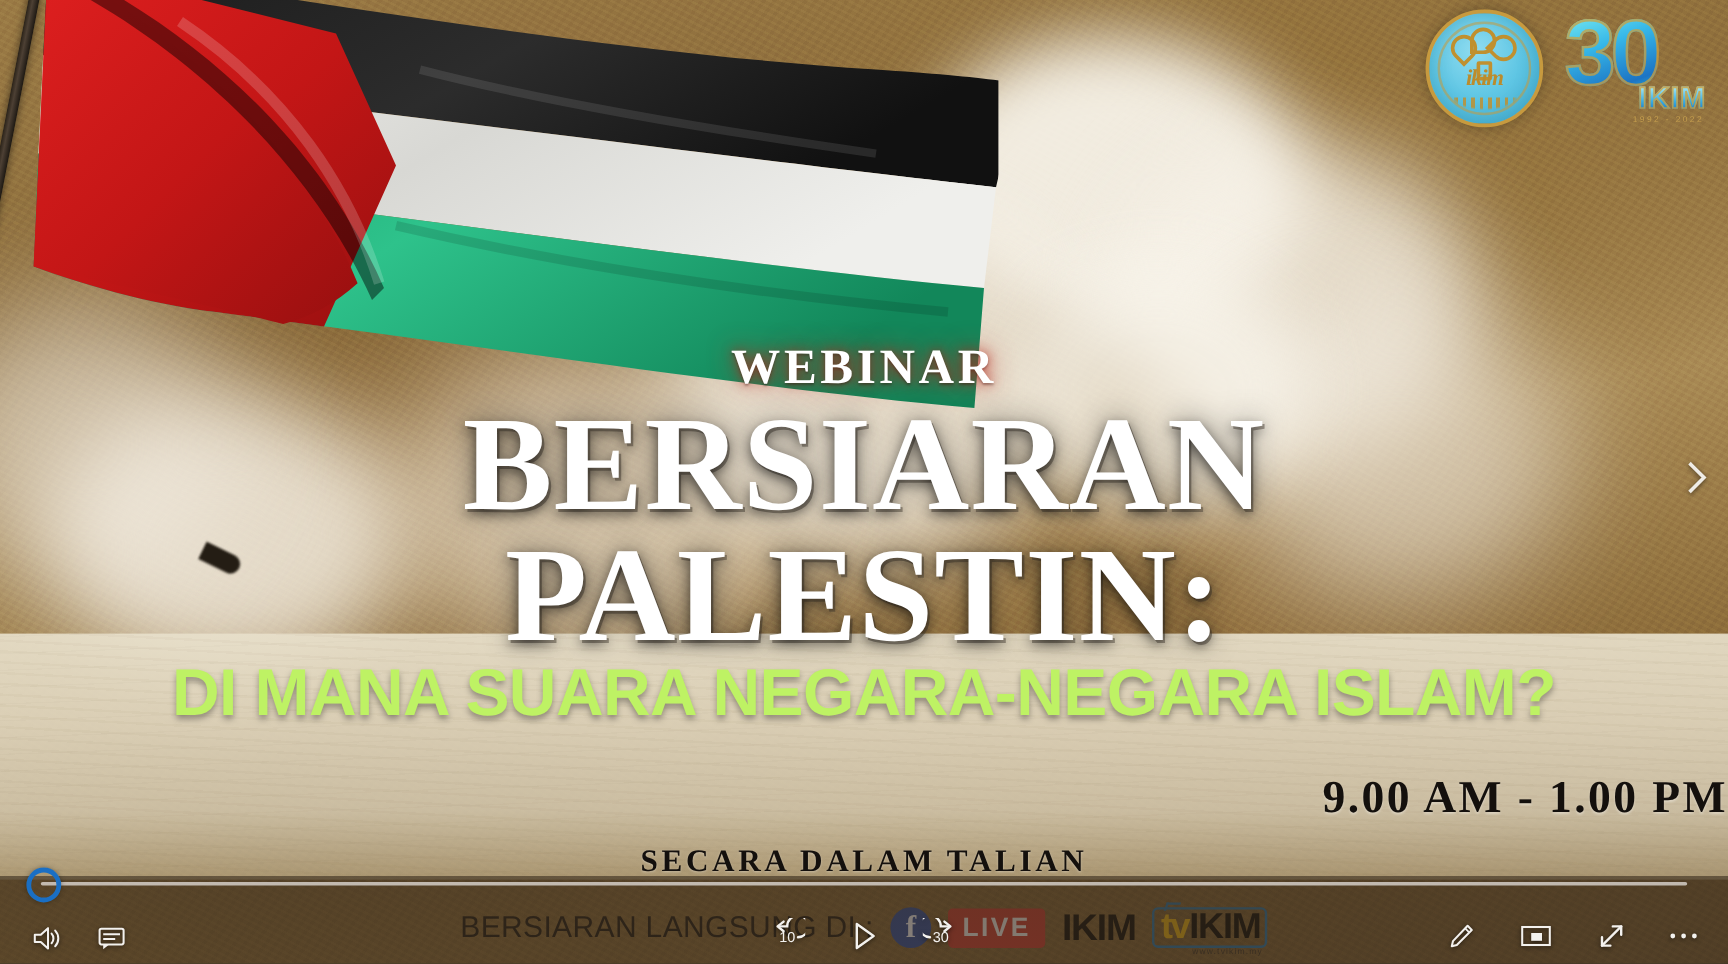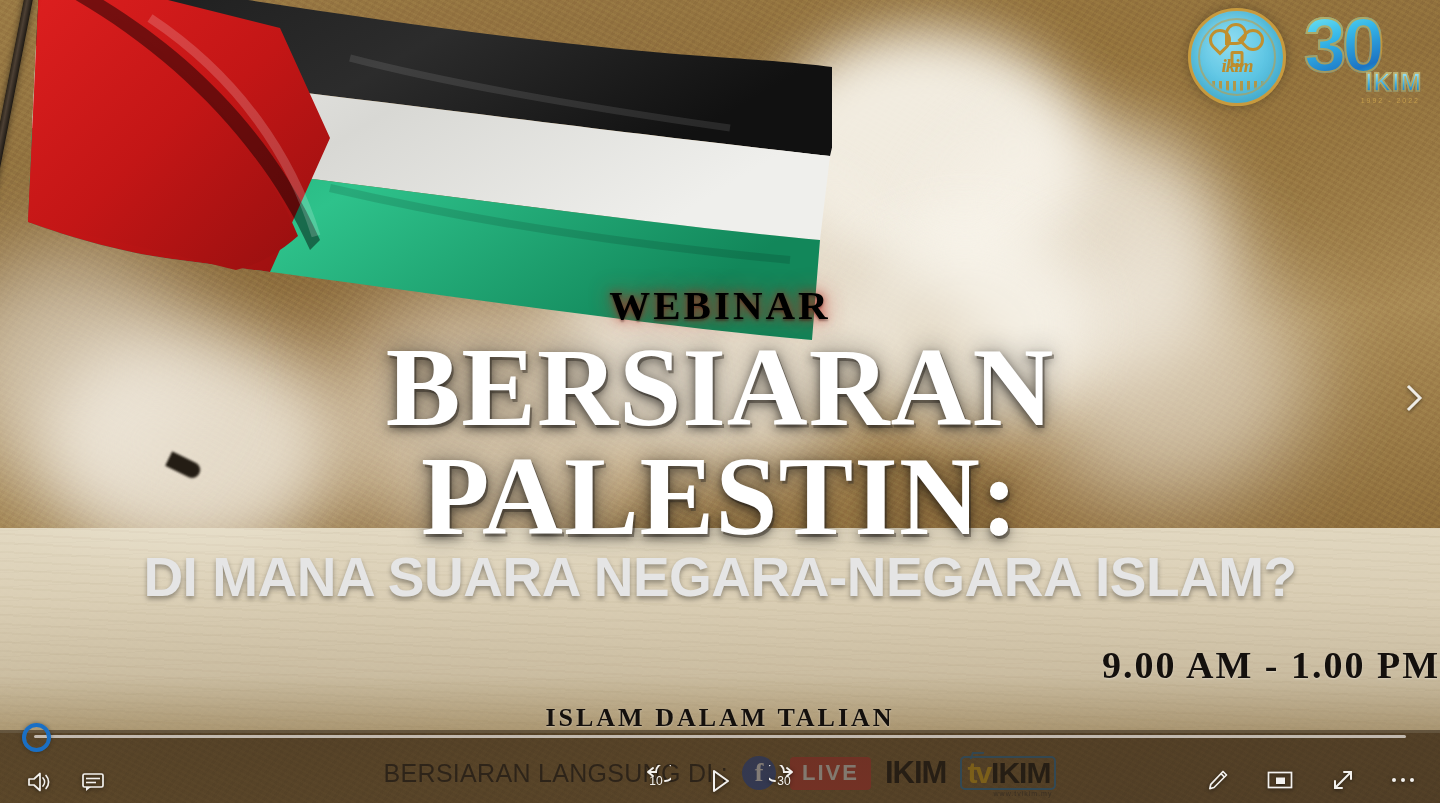--- a/index.html
+++ b/index.html
@@ -59,39 +59,39 @@
   .pole-tip{
     position:absolute; left:175px; top:470px; width:34px; height:16px;
     background:#241d14; border-radius:0 8px 8px 0; transform:rotate(26deg);
     filter:blur(1px);
   }
 
   
   .webinar{
     position:absolute; top:281px; left:0; right:0; text-align:center;
     font-family:"Liberation Serif", serif; font-weight:bold;
-    font-size:41px; letter-spacing:3px; color:#000000;
+    font-size:41px; letter-spacing:3px; color:#ffffff;
     text-shadow:0 0 22px rgba(190,40,30,.85), 0 0 9px rgba(170,35,25,.65), 0 2px 2px rgba(0,0,0,.35);
   }
   .title-line{
     position:absolute; left:0; right:0; text-align:center;
     font-family:"Liberation Serif", serif; font-weight:bold;
     color:#ffffff; letter-spacing:1px; line-height:1;
     text-shadow:
       0 0 26px rgba(0,0,0,.42),
       0 4px 10px rgba(0,0,0,.55),
       2px 3px 0 rgba(70,62,52,.45);
   }
   .title-1{ top:331px; font-size:112px; }
   .title-2{ top:440px; font-size:112px; }
 
   .subtitle{
     position:absolute; top:545px; left:0; right:0; text-align:center;
     font-family:"Liberation Sans", sans-serif; font-weight:bold;
-    font-size:55px; letter-spacing:-.5px; color:#e5e5e5;
+    font-size:55px; letter-spacing:-.5px; color:#bef264;
     text-shadow:0 3px 5px rgba(0,0,0,.35);
   }
   .when{
     position:absolute; left:0; right:0; text-align:center;
     font-family:"Liberation Serif", serif; font-weight:bold; color:#14100d;
     text-shadow:0 1px 2px rgba(255,255,255,.35);
   }
   .when-date{ top:623px; font-size:38px; letter-spacing:2px; }
   .when-time{ top:643px; font-size:38px; letter-spacing:2px;text-align:right; }
   .when-mode{ top:703px; font-size:26px; letter-spacing:3px; }
@@ -227,21 +227,21 @@
     border:4px solid #1a6fc4; border-radius:50%; background:transparent; cursor:grab;
     box-shadow:0 0 4px rgba(0,0,0,.35);
   }
 
   .ctrl-ico{
     display:flex; align-items:center; justify-content:center; cursor:pointer;
     color:#f3f1ee; filter:drop-shadow(0 1px 2px rgba(0,0,0,.6));
   }
   #left-ctrls{ position:absolute; left:26px; bottom:10px; display:flex; gap:28px; align-items:center; }
   #center-ctrls{ position:absolute; left:50%; transform:translateX(-50%); bottom:8px;
-    display:flex; gap:36px; align-items:flex-end; }
+    display:flex; gap:36px; align-items:center; }
   #right-ctrls{ position:absolute; right:26px; bottom:10px; display:flex; gap:36px; align-items:center; }
   .seek-num{
     position:absolute; left:50%; top:52%; transform:translate(-50%,-50%);
     font-size:12px; font-family:"Liberation Sans", sans-serif; color:#f3f1ee;
   }
   .seek-wrap{ position:relative; width:30px; height:30px; }
   .dots{ display:flex; gap:5px; align-items:center; }
   .dots i{ width:4px; height:4px; border-radius:50%; background:#f3f1ee; display:block; }
 </style>
 </head>
@@ -302,21 +302,21 @@
   </div>
 
   <div class="bg-band"></div>
   <div class="bg-band-grain"></div>
 
   <div class="webinar">WEBINAR</div>
   <div class="title-line title-1">BERSIARAN</div>
   <div class="title-line title-2">PALESTIN:</div>
   <div class="subtitle">DI MANA SUARA NEGARA-NEGARA ISLAM?</div>
   <div class="when when-time">9.00 AM - 1.00 PM</div>
-  <div class="when when-mode">ISLAM DALAM TALIAN</div>
+  <div class="when when-mode">SECARA DALAM TALIAN</div>
 
   <div id="broadcast">
     <span class="bcast-label">BERSIARAN LANGSUNG DI :</span>
     <span class="fb-icon">f</span>
     <span class="live-badge">LIVE</span>
     <span class="ikim-word">IKIM</span>
     <span class="tvikim">
       <i class="tv-antenna"></i>
       <span class="tv">tv</span>
       <span class="ki">IKIM</span>

